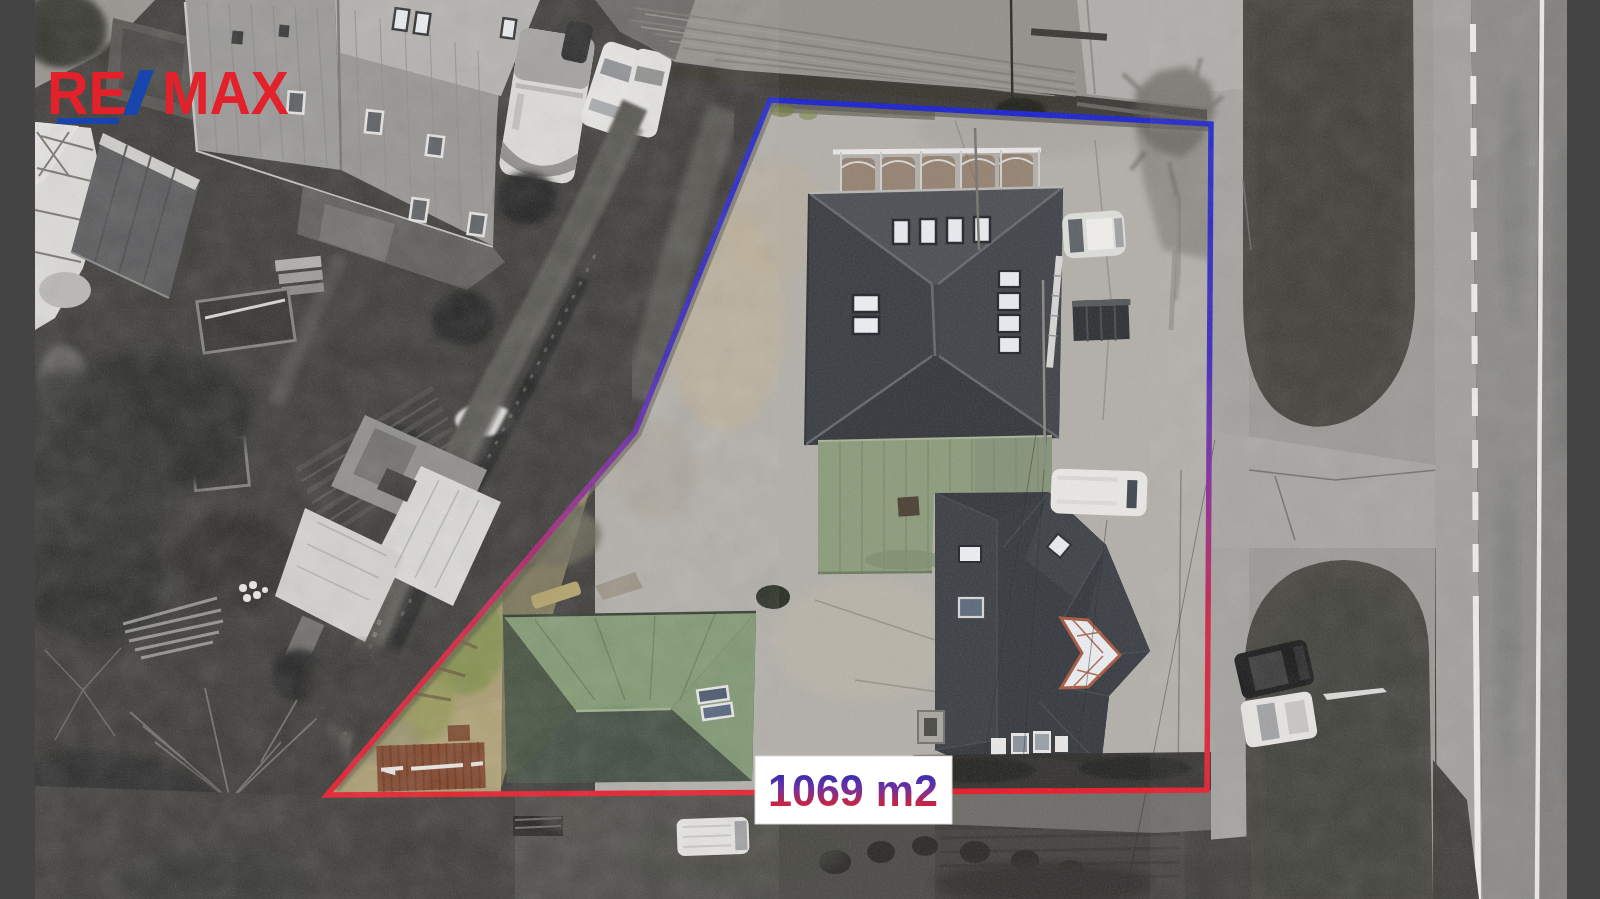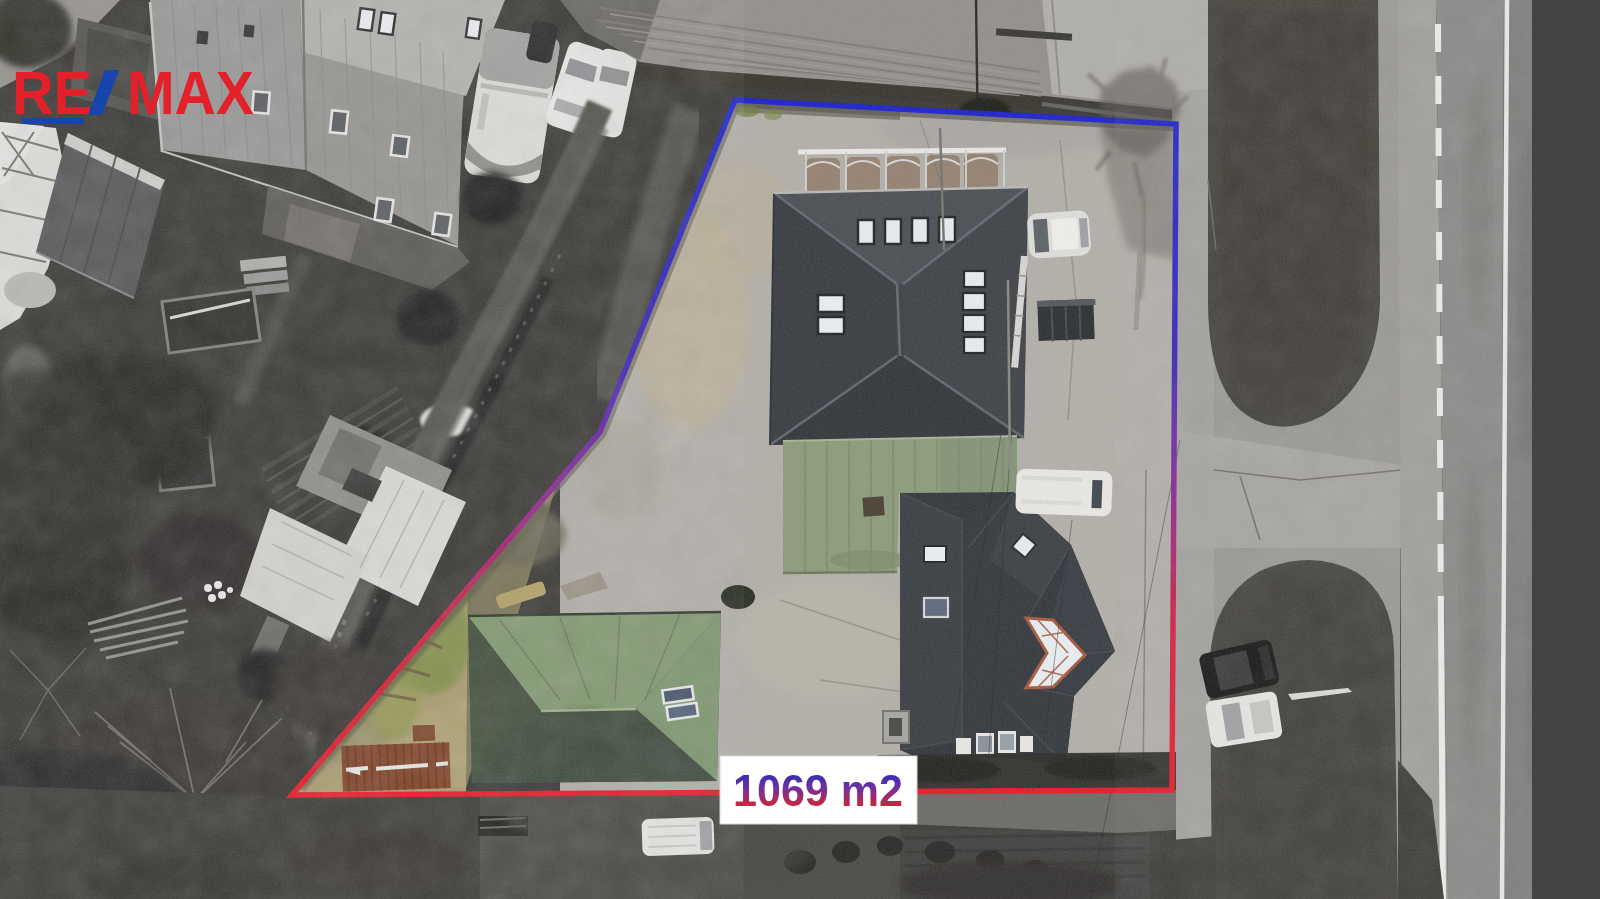--- a/index.html
+++ b/index.html
@@ -1,16 +1,16 @@
 <!DOCTYPE html>
 <html><head>
 <meta charset="utf-8">
 <style>
   html,body{margin:0;padding:0;background:#444;}
-  #stage{position:relative;width:1532px;height:899px;overflow:hidden;font-family:"Liberation Sans",sans-serif;}
+  #stage{position:relative;width:1532px;height:899px;overflow:hidden;font-family:"Liberation Sans",sans-serif;margin-left:35px;}
   svg{display:block;}
 </style>
 </head>
 <body>
 <div id="stage">
 <svg width="1600" height="899" viewBox="0 0 1600 899" xmlns="http://www.w3.org/2000/svg">
 <defs>
   <linearGradient id="bgrad" x1="0" y1="95" x2="0" y2="800" gradientUnits="userSpaceOnUse">
     <stop offset="0" stop-color="#1b23cc"></stop>
     <stop offset="0.38" stop-color="#3d27b8"></stop>

